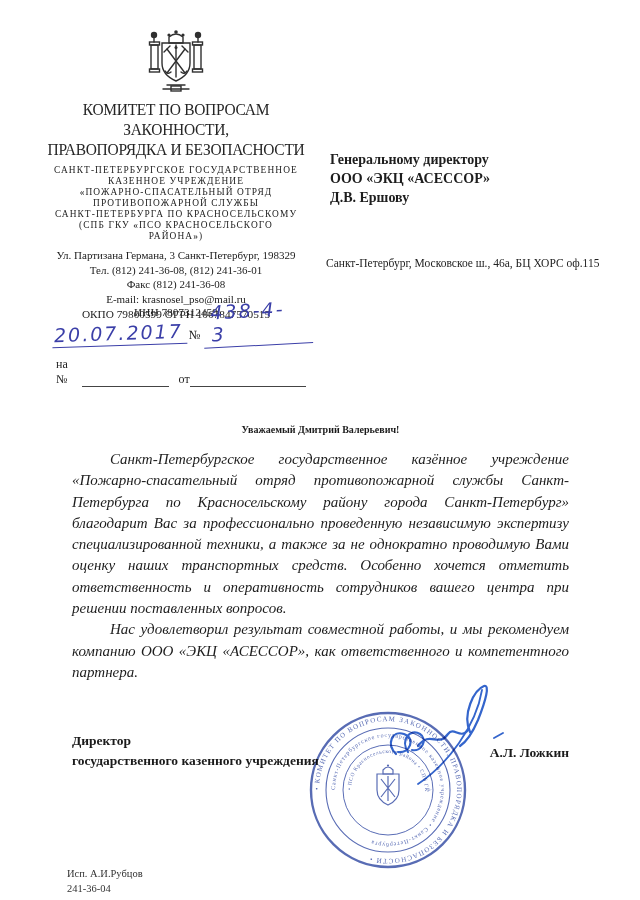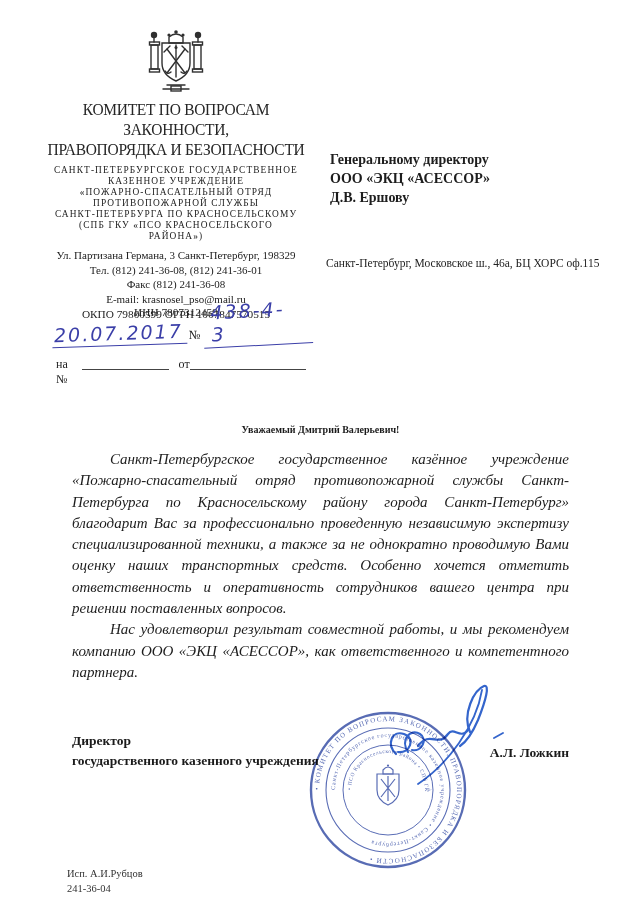--- a/index.html
+++ b/index.html
@@ -23,21 +23,21 @@
   
   .date-row{position:absolute; left:52px; top:312px; width:260px; height:34px;
     display:flex; align-items:flex-end; text-align:left;}
   .hand{font-family:"DejaVu Sans", sans-serif; font-style:italic; color:#3b3fa8;}
   .hand-date{font-size:19px; letter-spacing:2px; transform:rotate(-2deg);
     border-bottom:1.6px solid #3b3fa8; padding:0 4px 1px 2px;}
   .num-sign{font-size:12.5px; color:#222; margin:0 2px 3px 2px;}
   .hand-num{font-size:19px; letter-spacing:2px; transform:rotate(-3deg);
     border-bottom:1.6px solid #3b3fa8; padding:0 14px 2px 8px;}
   .ref-row{position:absolute; left:56px; top:357px; width:250px; font-size:12px;
-    color:#222; display:flex; }
+    color:#222; display:flex; align-items:flex-end;}
   .ref-line{display:inline-block; border-bottom:1px solid #444; height:12px;}
   .ref-line.na{width:88px; margin-right:10px;}
   .ref-line.ot{width:118px;}
   
   .recipient{position:absolute; left:330px; top:150px; width:300px;
     font-weight:bold; font-size:14px; line-height:19px; color:#1d1d1d;}
   .recipient-address{position:absolute; left:326px; top:257px; width:310px;
     font-size:11.5px; color:#222;}
   
   .body-block{position:absolute; left:72px; top:424px; width:497px;}

